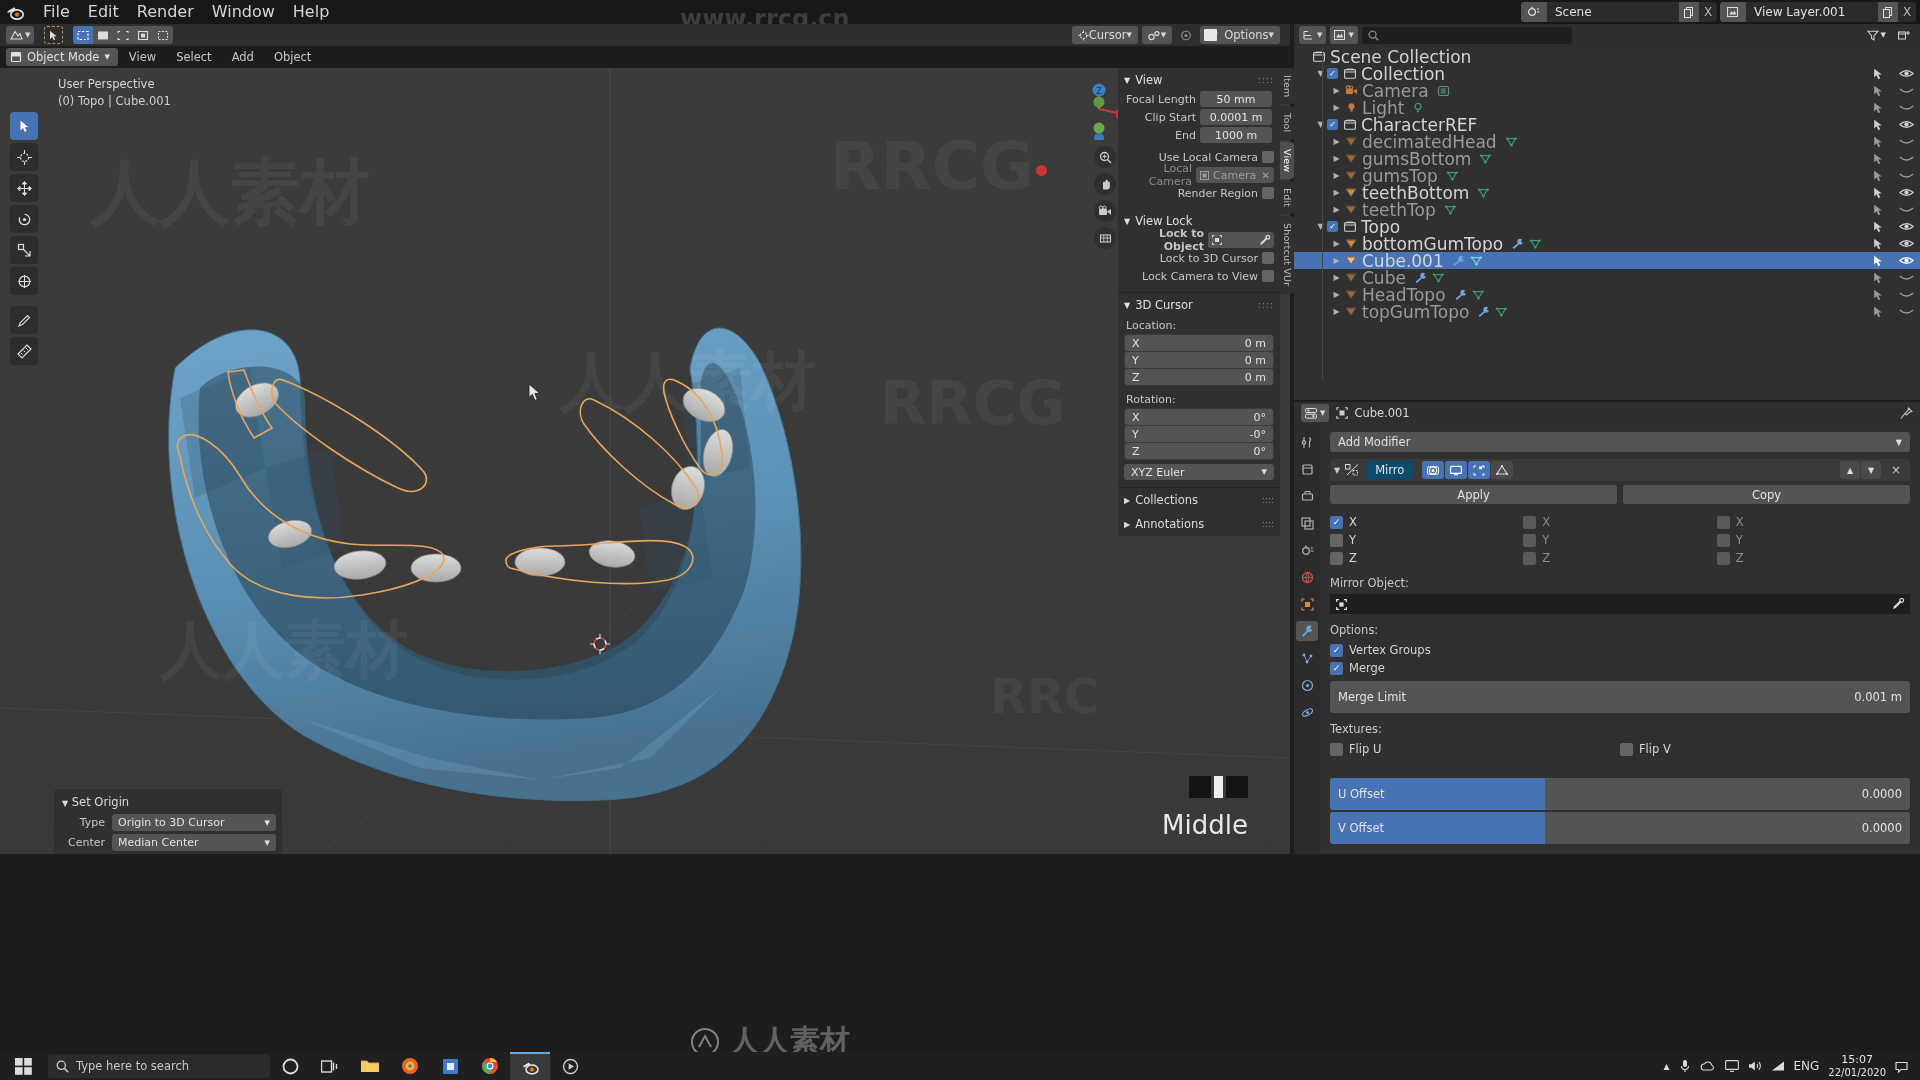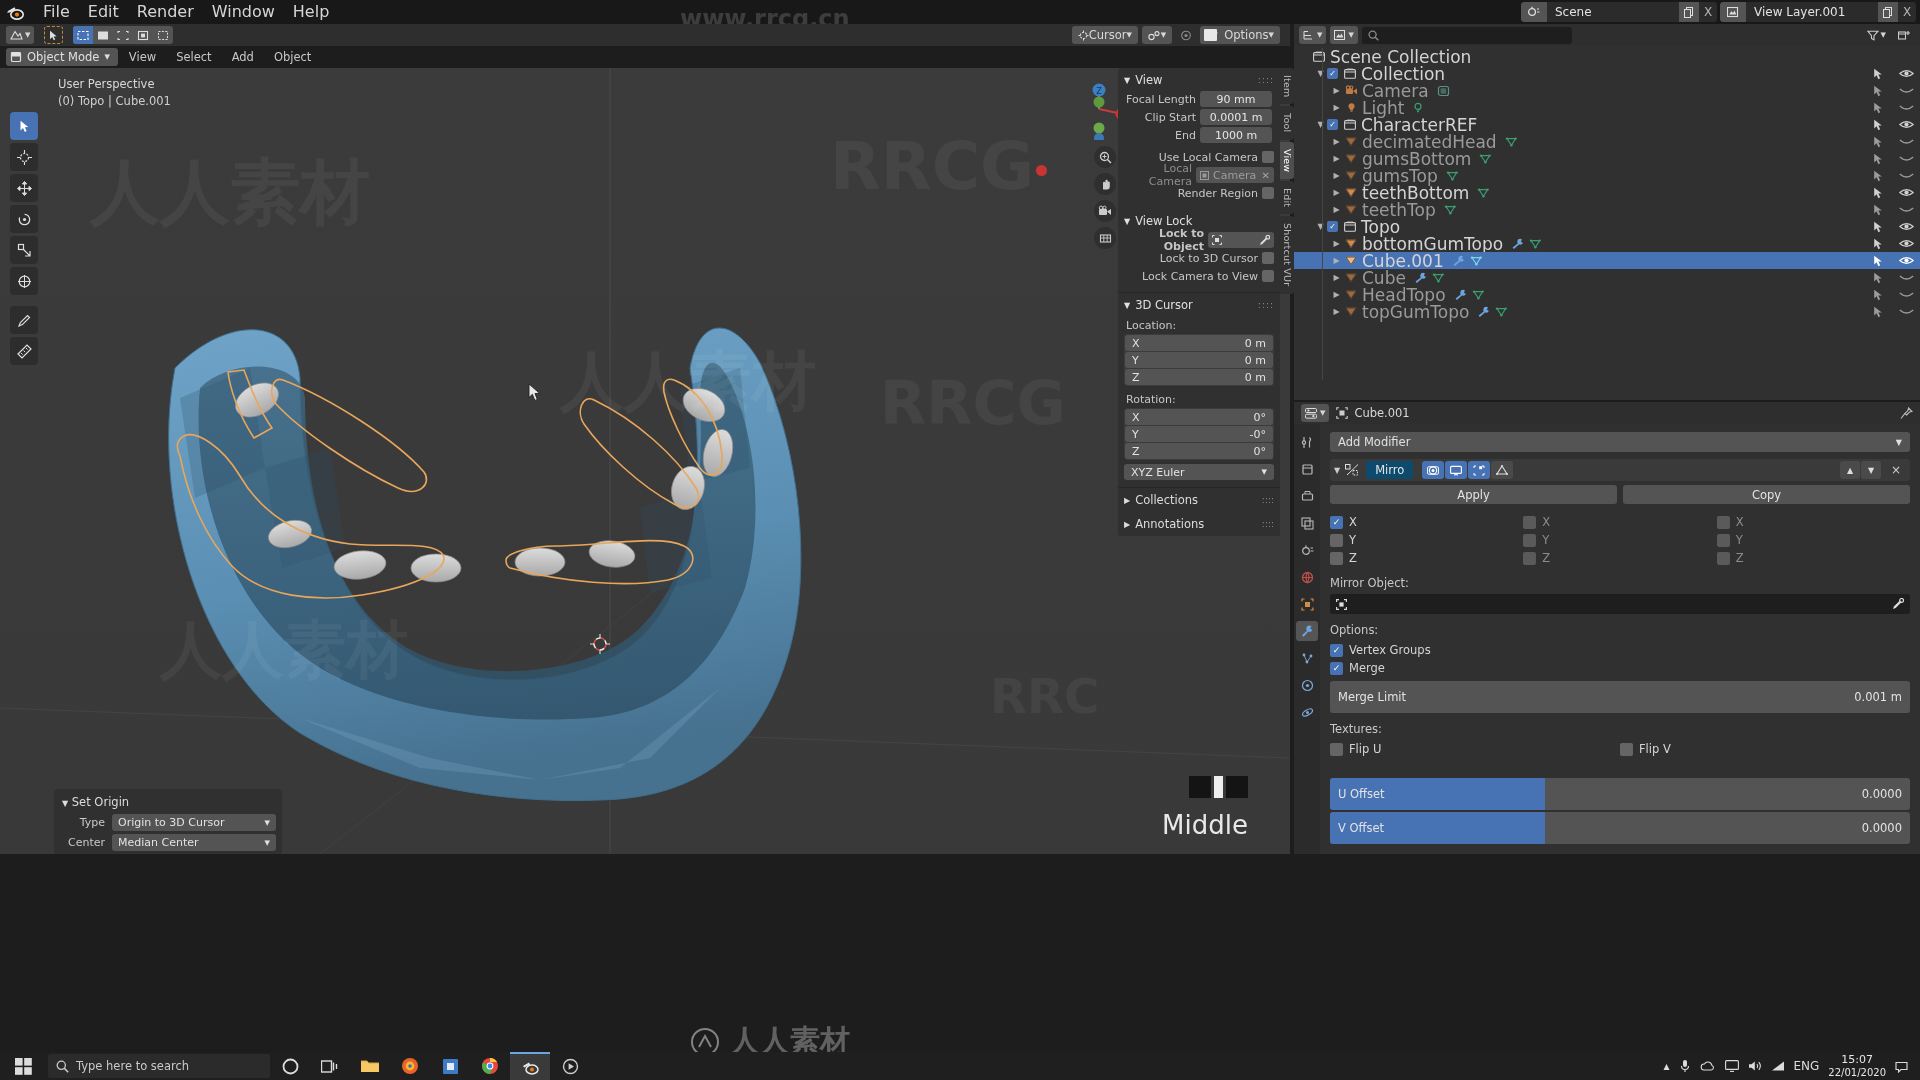--- a/index.html
+++ b/index.html
@@ -593,21 +593,21 @@
 
 <div id="npanel">
   <div class="np-section-hd">
     <span style="font-size:8px;">▼</span>
     <span>View</span>
     <span class="dots">::::</span>
   </div>
   <div class="np-body">
     <div class="np-row">
       <div class="np-lbl" style="width:72px;">Focal Length</div>
-      <div class="np-val" style="width:72px;">90 mm</div>
+      <div class="np-val" style="width:72px;">50 mm</div>
     </div>
     <div class="np-row">
       <div class="np-lbl" style="width:72px;">Clip Start</div>
       <div class="np-val" style="width:72px;">0.0001 m</div>
     </div>
     <div class="np-row">
       <div class="np-lbl" style="width:72px;">End</div>
       <div class="np-val" style="width:72px;">1000 m</div>
     </div>
     <div class="np-row" style="margin-top:6px;">

